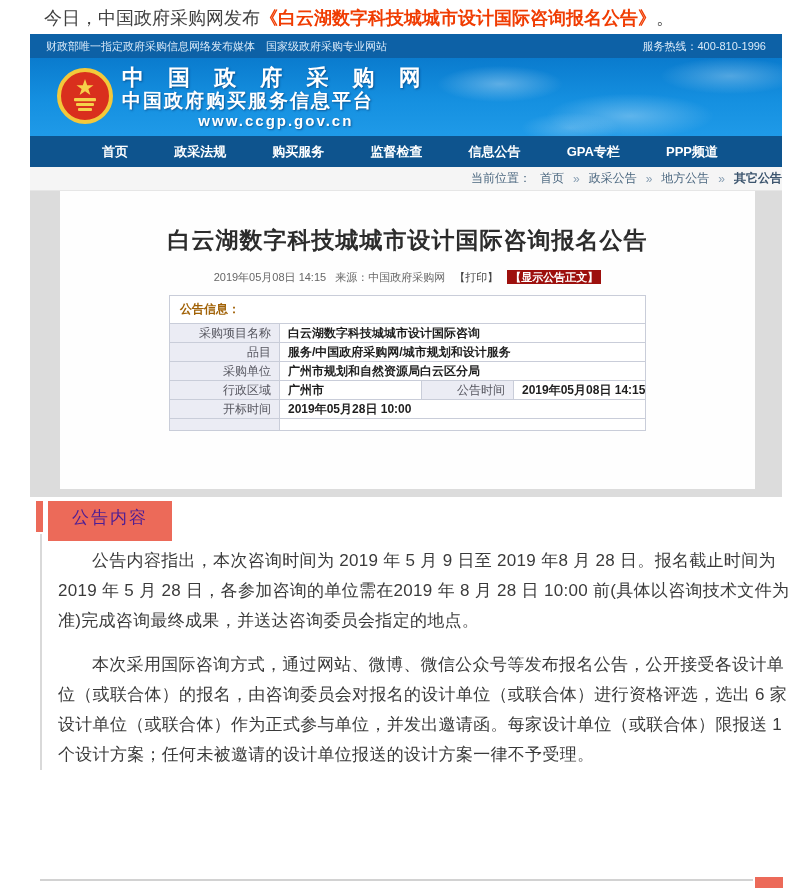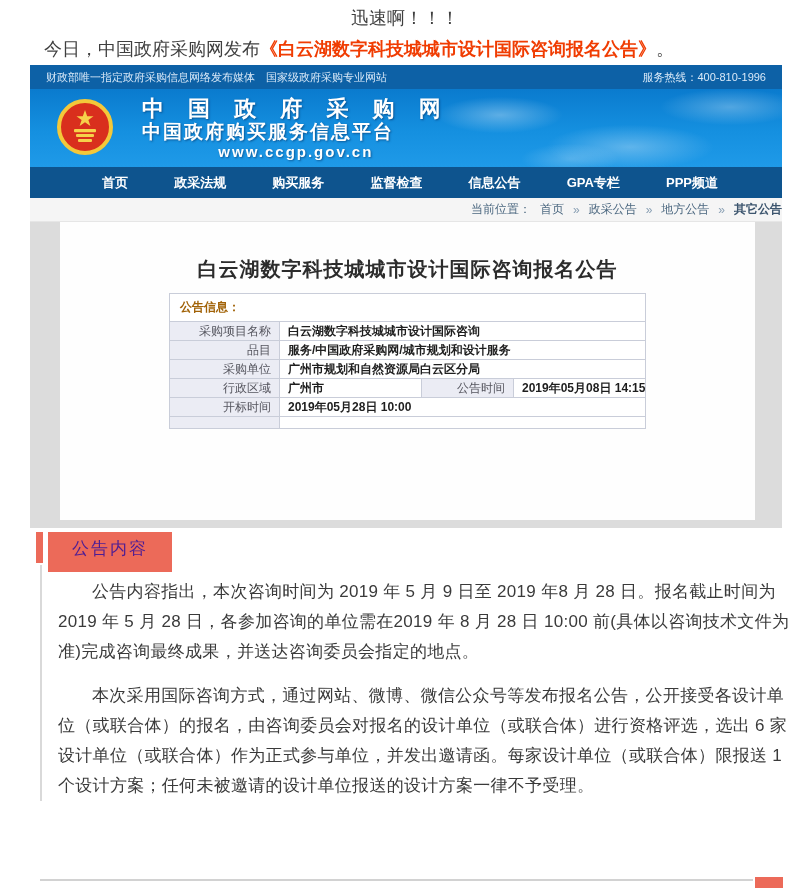--- a/index.html
+++ b/index.html
@@ -26,21 +26,21 @@
 
   .shot-banner {
     height:78px; position:relative;
     background:
       radial-gradient(90px 26px at 470px 26px, rgba(255,255,255,.32), transparent 70%),
       radial-gradient(120px 32px at 600px 58px, rgba(255,255,255,.30), transparent 70%),
       radial-gradient(100px 26px at 700px 18px, rgba(255,255,255,.28), transparent 70%),
       radial-gradient(70px 22px at 540px 70px, rgba(255,255,255,.22), transparent 70%),
       linear-gradient(180deg,#0a7bce 0%, #1590e0 55%, #1f9ae8 100%);
   }
-  .logo-wrap { position:absolute; left:26px; top:8px; display:flex; align-items:center; gap:28px; }
+  .logo-wrap { position:absolute; left:26px; top:8px; display:flex; align-items:center; gap:8px; }
   .logo-text { color:#fff; text-shadow:1px 1px 2px rgba(0,40,90,.55); }
   .logo-line1 { font-size:22px; font-weight:bold; letter-spacing:9px; line-height:24px; white-space:nowrap; }
   .logo-line2 { font-size:19px; font-weight:bold; letter-spacing:2px; line-height:22px; white-space:nowrap; }
   .logo-line3 { font-size:15px; font-weight:bold; letter-spacing:2px; text-align:center; line-height:18px; }
 
   .shot-nav {
     height:31px; background:#0e548e; display:flex; align-items:center;
     justify-content:space-between; padding:0 64px 0 72px;
   }
   .shot-nav .nav-item { color:#ffffff; font-weight:bold; font-size:13px; cursor:pointer; white-space:nowrap; }
@@ -50,21 +50,21 @@
     display:flex; align-items:center; gap:9px; padding-left:30px;
     font-size:12px; color:#4c6880;justify-content:flex-end;
   }
   .shot-crumbs .crumb { cursor:pointer; }
   .shot-crumbs .crumb-sep { color:#8aa0b4; }
   .shot-crumbs .crumb-current { font-weight:bold; color:#3c556e; }
 
   .shot-main { height:298px; background:#dcdcdc; padding:0 27px 0 30px; }
   .panel { background:#fefefe; height:100%; overflow:hidden; padding-top:34px; }
 
-  .ann-title { text-align:center; font-size:20px; font-weight:bold; color:#2c2c2c; letter-spacing:1px; }
+  .ann-title { text-align:center; font-size:23px; font-weight:bold; color:#2c2c2c; letter-spacing:1px; }
   .ann-meta { text-align:center; font-size:11px; color:#666666; margin-top:14px; }
   .ann-meta .meta-part { margin:0 3px; }
   .btn-print { color:#444; cursor:pointer; }
   .btn-show { background:#9d100d; color:#fff; font-weight:bold; padding:1px 3px; cursor:pointer; }
   .ann-summary { text-align:center; font-size:12.5px; font-weight:bold; color:#a03a30; margin-top:16px; }
 
   .ann-table { width:476px; margin:10px auto 0; border-collapse:collapse; font-size:12px; table-layout:fixed; background:#fff; }
   .ann-table td { border:1px solid #c9cdd9; height:19px; padding:0 8px; overflow:hidden; white-space:nowrap; }
   .ann-table tr.hdr td { height:28px; font-weight:bold; color:#a16207; text-align:left; padding-left:10px; background:#fff; }
   .ann-table td.lab { background:#ebecf4; text-align:right; color:#55555e; }
@@ -83,21 +83,20 @@
   .quote p { font-size:17px; line-height:30px; color:#3a3a3a; text-indent:2em; letter-spacing:.3px; }
   .quote p + p { margin-top:14px; }
 
   .bottom-line { position:absolute; left:40px; top:879px; width:713px; height:0; border-top:2px solid #d2d2d2; }
   .bottom-red { position:absolute; left:755px; top:877px; width:28px; height:11px; background:#ec6a59; }
 </style>
 </head>
 <body>
 
 <div class="intro">
-  <div class="intro-headline">迅速啊！！！</div>
   <p><span>今日，中国政府采购网发布</span><span class="highlight-link">《白云湖数字科技城城市设计国际咨询报名公告》</span><span>。</span></p>
 </div>
 
 <div class="shot">
 
   <div class="shot-topbar">
     <span>财政部唯一指定政府采购信息网络发布媒体　国家级政府采购专业网站</span>
     <span>服务热线：400-810-1996</span>
   </div>
 
@@ -138,20 +137,26 @@
     <span class="crumb-sep">»</span>
     <span class="crumb">地方公告</span>
     <span class="crumb-sep">»</span>
     <span class="crumb crumb-current">其它公告</span>
   </div>
 
   <div class="shot-main">
     <div class="panel">
       <div class="ann-title">白云湖数字科技城城市设计国际咨询报名公告</div>
 
+      <div class="ann-meta">
+        <span class="meta-part">2019年05月08日 14:15</span>
+        <span class="meta-part">来源：中国政府采购网</span>
+        <span class="meta-part btn-print">【打印】</span>
+        <span class="meta-part btn-show">【显示公告正文】</span>
+      </div>
 
 
       <table class="ann-table">
         <colgroup>
             <col style="width:110px">
             <col style="width:142px">
             <col style="width:92px">
             <col style="width:132px">
           </colgroup>
         <tbody>

